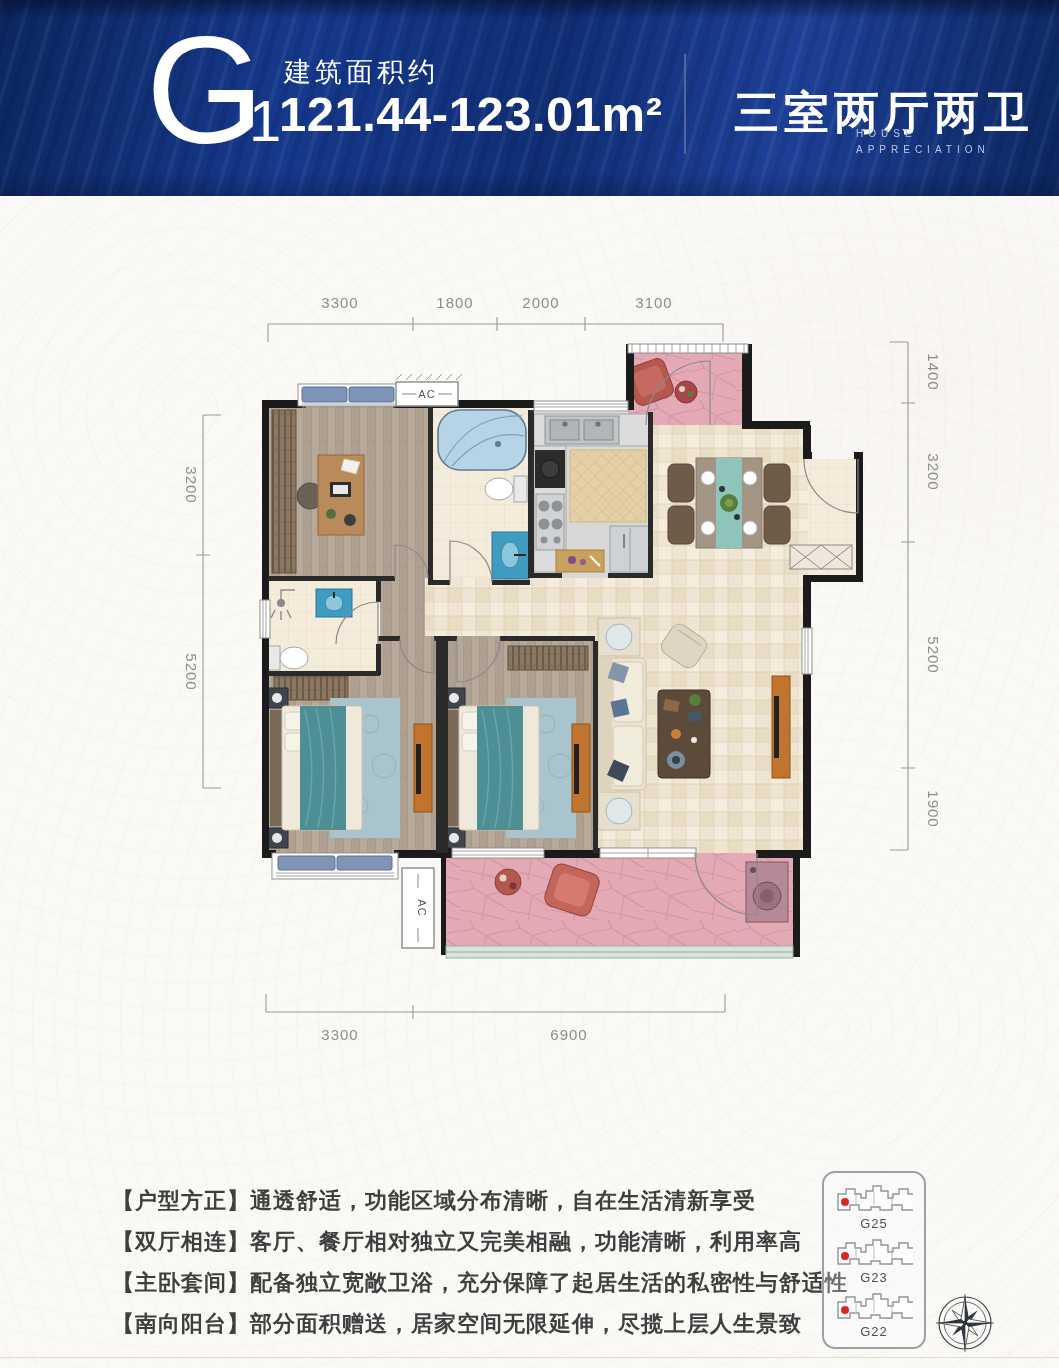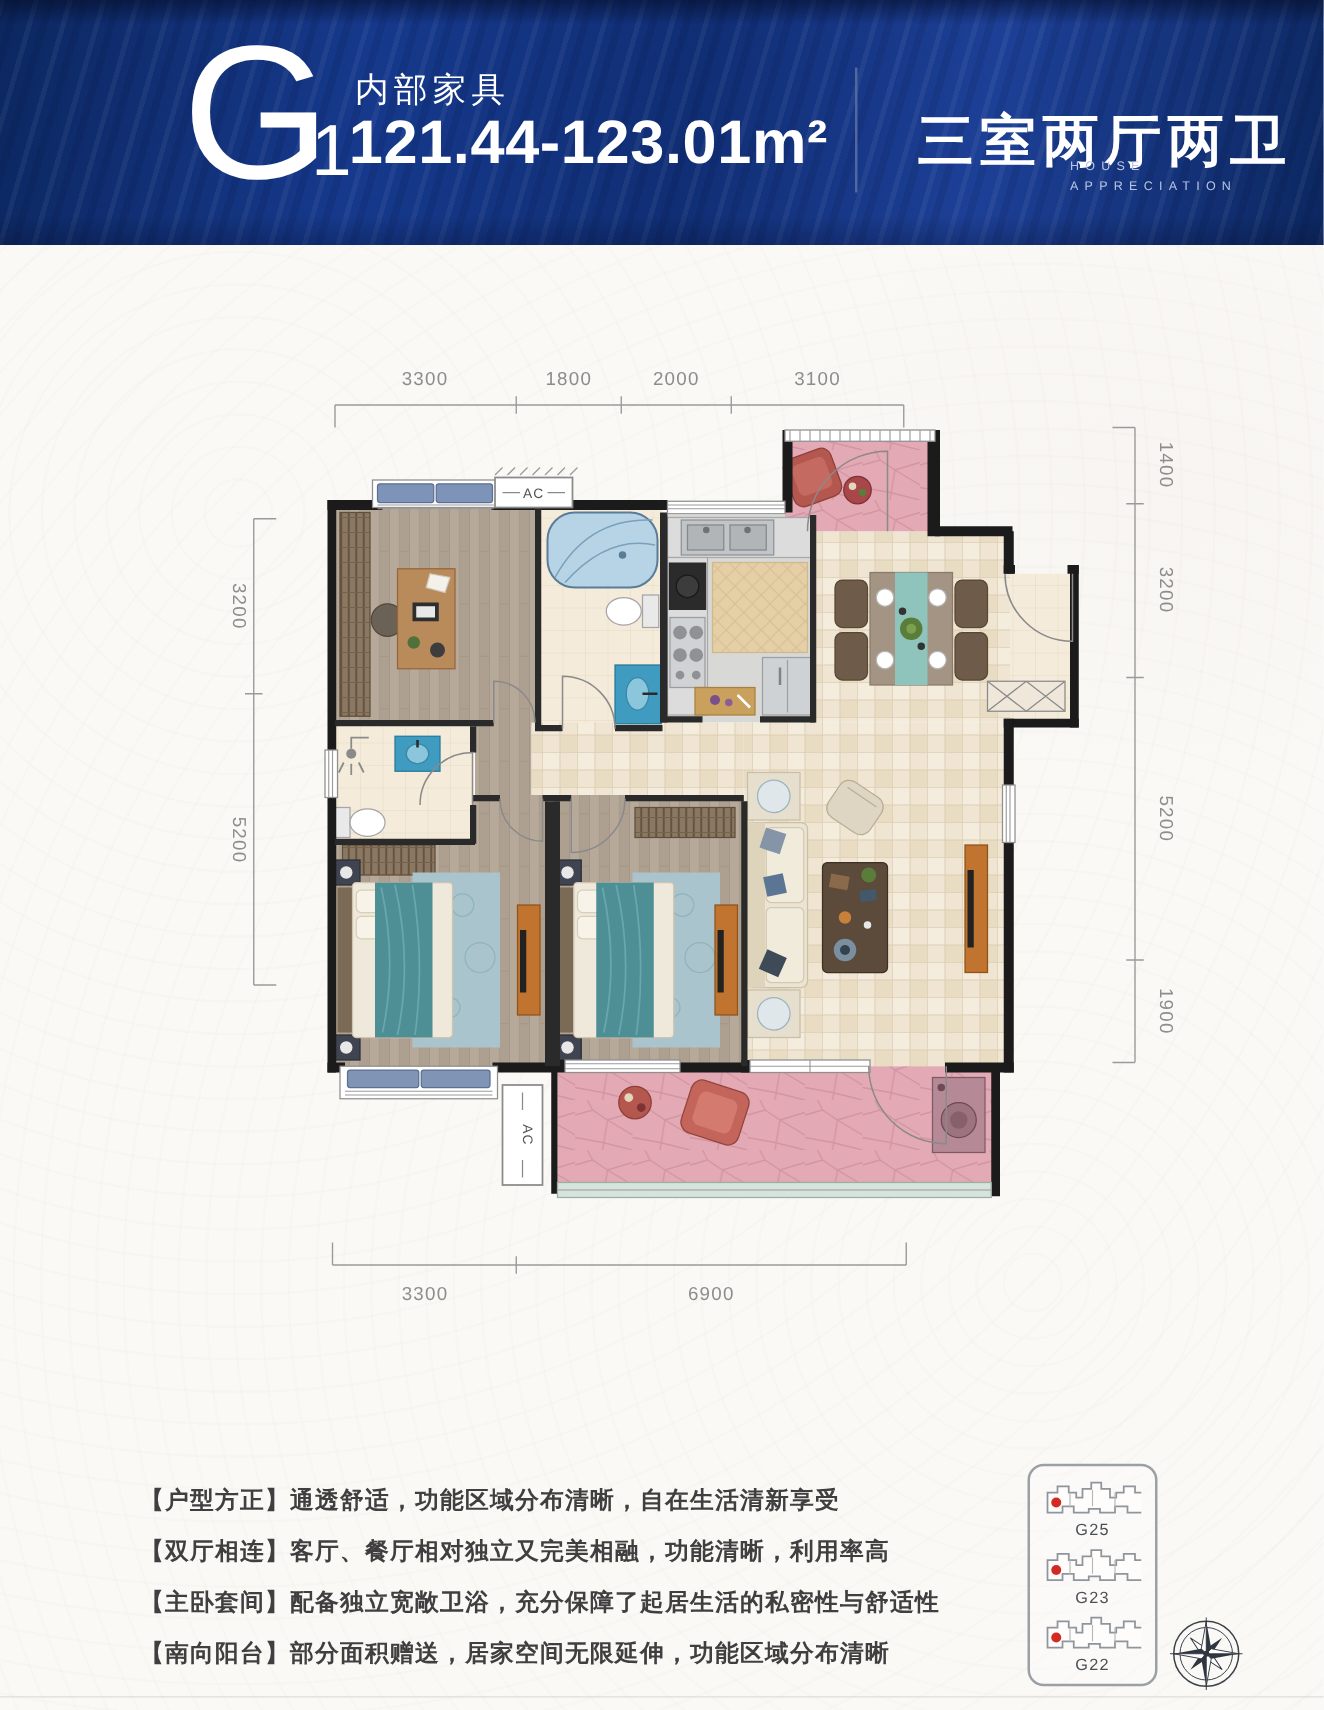--- a/index.html
+++ b/index.html
@@ -39,42 +39,42 @@
   .dim{font-size:15px; fill:#8d8d8d; letter-spacing:1px; text-anchor:middle; font-family:"Liberation Sans",sans-serif;}
   .dimline{stroke:#9a9a9a; stroke-width:1.1; fill:none;}
   .wallx{fill:#1b1b1b;} .walli{fill:#2a2a2a;}
   .win{fill:#ffffff; stroke:#8f8f8f; stroke-width:1;}
   .winline{stroke:#9a9a9a; stroke-width:0.9; fill:none;}
   .door{stroke:#8a8a8a; stroke-width:1.2; fill:none;}
   .actext{font-size:11px; fill:#555; letter-spacing:1px; text-anchor:middle; font-family:"Liberation Sans",sans-serif;}
   
   .note{position:absolute; left:0; top:1102px; width:1059px; text-align:center; font-size:11px; color:#9b9b9b; line-height:2.0;}
   .features{position:absolute; left:112px; top:1180px;}
-  .feature{height:41px; line-height:41px; font-size:19px; color:#3f3f3f; font-weight:700; letter-spacing:1px; white-space:nowrap;}
+  .feature{height:41px; line-height:41px; font-size:22px; color:#3f3f3f; font-weight:700; letter-spacing:1px; white-space:nowrap;}
   
   .locator{
     position:absolute; left:822px; top:1171px; width:104px; height:178px;
     border:2px solid #9aa0a6; border-radius:13px;
     display:flex; flex-direction:column; align-items:center; justify-content:space-between;
     padding:8px 18px; box-sizing:border-box; background:rgba(255,255,255,0.25);
   }
   .bldg{display:flex; flex-direction:column; align-items:center;}
   .bldg-label{font-size:13px; color:#4a4f54; letter-spacing:1px; margin-top:1px;}
   .compass{position:absolute; left:934px; top:1292px;}
   .bottom-line{position:absolute; left:0; top:1357px; width:1059px; height:1px; background:#e0ddd7;}
 </style>
 </head>
 <body>
 
 <div class="page">
 
   <div class="header">
     <div class="g-code">G</div>
     <div class="g-sub">1</div>
-    <div class="area-label">内部家具</div>
+    <div class="area-label">建筑面积约</div>
     <div class="area-value">121.44-123.01m²</div>
     <div class="hdr-divider"></div>
     <div class="layout-title">三室两厅两卫</div>
     <div class="hdr-sub">
       <span>HOUSE</span>
         <br>
       <span>APPRECIATION</span>
     </div>
   </div>
 
@@ -410,21 +410,21 @@
       <text class="dim" x="928" y="655" transform="rotate(90 928 655)">5200</text>
       <text class="dim" x="928" y="809" transform="rotate(90 928 809)">1900</text>
     </g>
   </svg>
 
 
   <div class="features">
     <div class="feature">【户型方正】通透舒适，功能区域分布清晰，自在生活清新享受</div>
     <div class="feature">【双厅相连】客厅、餐厅相对独立又完美相融，功能清晰，利用率高</div>
     <div class="feature">【主卧套间】配备独立宽敞卫浴，充分保障了起居生活的私密性与舒适性</div>
-    <div class="feature">【南向阳台】部分面积赠送，居家空间无限延伸，功能区域分布清晰</div>
+    <div class="feature">【南向阳台】部分面积赠送，居家空间无限延伸，尽揽上层人生景致</div>
   </div>
 
   <div class="locator">
     <div class="bldg">
       <svg width="78" height="34" viewBox="0 0 78 34">
         <path d="M3,29 V13 h8 V8 h9 v5 h6 v4 h5 V10 h7 V5 h8 v5 h7 v7 h5 v-4 h6 V8 h9 v5 h7 v16 h-13 v-5 h-10 v5 h-12 v-3 h-9 v3 h-12 v-5 h-9 v5 z" fill="#fefdfb" stroke="#8f959b" stroke-width="1.4"></path>
         <path d="M21,13 v12 M39,11 v13 M57,13 v12" stroke="#b3b7bb" stroke-width="0.9"></path>
         <circle cx="10" cy="21" r="4" fill="#d42a24"></circle>
       </svg>
       <div class="bldg-label">G25</div>

